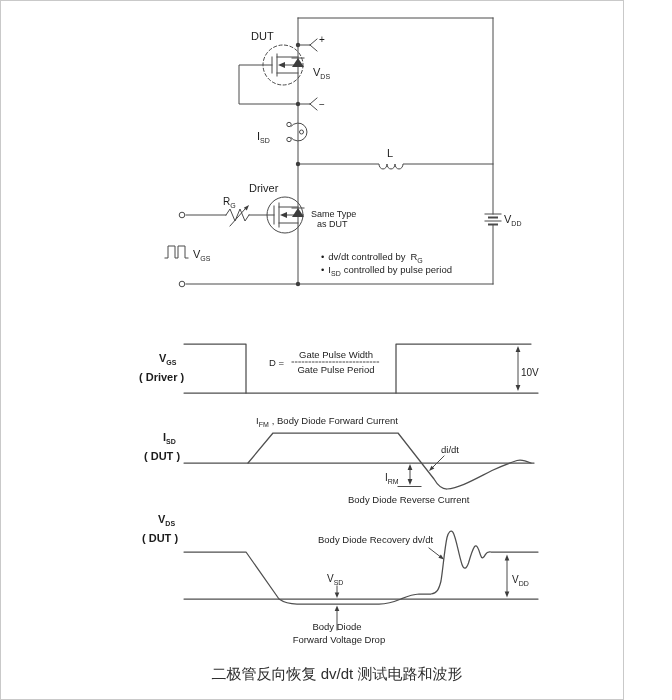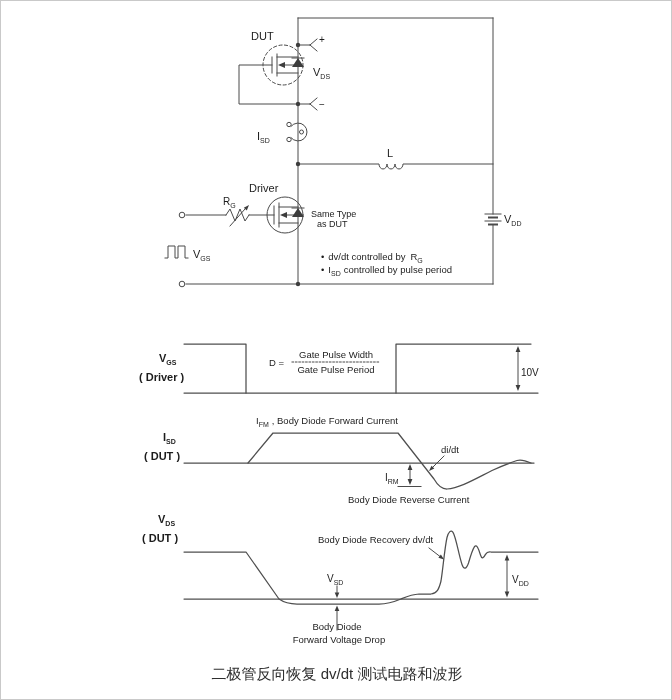--- a/index.html
+++ b/index.html
@@ -1,16 +1,16 @@
 <!DOCTYPE html>
 <html><head>
 <meta charset="utf-8">
 <style>
   html,body{margin:0;padding:0;background:#fff;}
-  .page{width:672px;height:700px;background:#ffffff;border:1px solid #c9c9c9;box-sizing:border-box;position:relative;overflow:hidden;}
+  .page{width:624px;height:700px;background:#ffffff;border:1px solid #c9c9c9;box-sizing:border-box;position:relative;overflow:hidden;}
   svg{display:block;}
   .w{fill:none;stroke:#4a4a4a;stroke-width:1;stroke-linecap:square;}
   .w2{fill:none;stroke:#4a4a4a;stroke-width:2;stroke-linecap:square;}
   .wf{fill:none;stroke:#4f4f4f;stroke-width:1.25;stroke-linejoin:round;stroke-linecap:round;}
   .dash{stroke-dasharray:3 2.6;}
   .fract{stroke-dasharray:1.6 1.8;}
   .dot{fill:#3d3d3d;stroke:none;}
   .open{fill:#ffffff;stroke:#4a4a4a;stroke-width:1;}
   .fl{fill:#3d3d3d;stroke:none;}
   text{font-family:"Liberation Sans",sans-serif;fill:#1c1c1c;}

